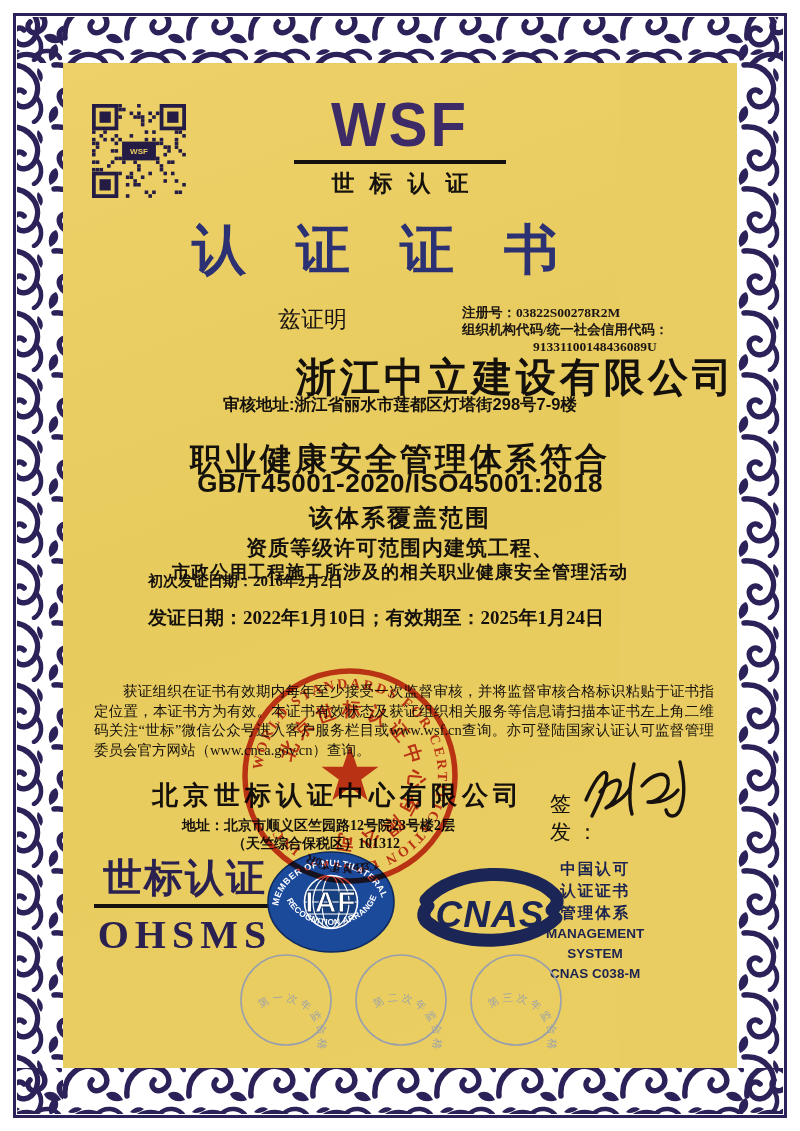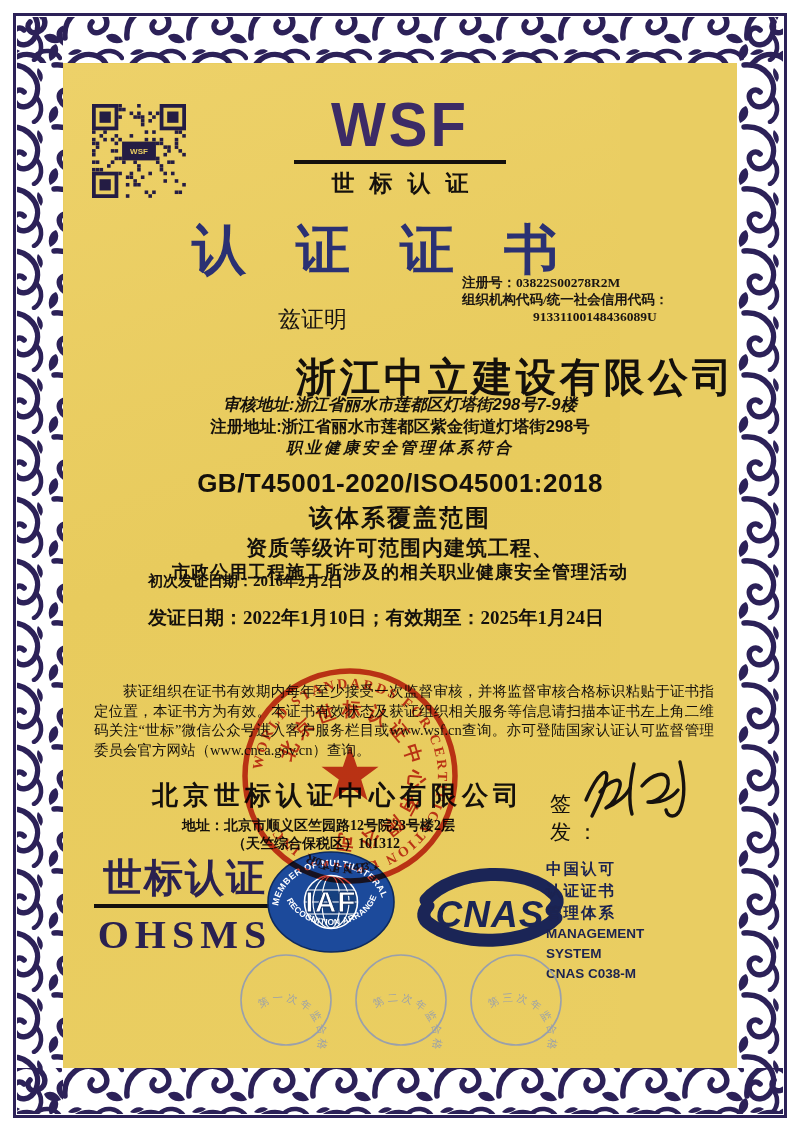--- a/index.html
+++ b/index.html
@@ -13,28 +13,28 @@
   
   .qr{left:28px;top:40px;}
   .wsf-block{left:216px;top:28px;width:240px;text-align:center;}
   .wsf-word{font-size:58px;font-weight:900;letter-spacing:3px;color:#3c2b66;line-height:60px;transform:scaleY(1.08);transform-origin:top;}
   .wsf-rule{height:4px;background:#15110d;width:212px;margin:8px auto 4px auto;}
   .wsf-cn{font-size:23px;font-weight:800;color:#15110d;letter-spacing:15px;padding-left:15px;}
 
   .title{top:150px;font-size:54px;font-weight:800;color:#2b3173;letter-spacing:50px;}
 
   .certify{left:214px;top:240px;font-family:"Liberation Serif",serif;font-size:23px;color:#1a1512;}
-  .regblock{left:398px;top:210px;width:266px;font-family:"Liberation Serif",serif;font-size:13.5px;font-weight:700;color:#1a1512;line-height:17px;}
+  .regblock{left:398px;top:240px;width:266px;font-family:"Liberation Serif",serif;font-size:13.5px;font-weight:700;color:#1a1512;line-height:17px;}
   .regblock .rb3{text-align:center;}
 
   .company{top:286px;font-size:40px;font-weight:800;color:#14100c;letter-spacing:4px;text-align:right;}
-  .addr1{top:330px;font-size:16.5px;font-weight:700;color:#14100c;font-style:italic;}
+  .addr1{top:330px;font-size:16.5px;font-weight:700;color:#14100c;}
   .addr2{top:352px;font-size:16.5px;font-weight:700;color:#14100c;}
 
-  .sys{top:374px;font-family:"Liberation Serif",serif;font-size:16px;font-weight:600;color:#14100c;letter-spacing:3px;font-style:italic;}
+  .sys{top:374px;font-family:"Liberation Serif",serif;font-size:32px;font-weight:600;color:#14100c;letter-spacing:3px;}
   .std{top:404px;font-size:26px;font-weight:800;color:#14100c;letter-spacing:0.5px;}
   .scope-intro{top:438px;font-family:"Liberation Serif",serif;font-size:24px;font-weight:600;color:#14100c;letter-spacing:2px;}
   .scope1{top:470px;font-size:21px;font-weight:800;color:#14100c;letter-spacing:1px;}
   .scope2{top:496px;font-size:18px;font-weight:800;color:#14100c;letter-spacing:1px;}
 
   .date1{left:84px;top:508px;font-family:"Liberation Serif",serif;font-size:15px;font-weight:600;color:#14100c;}
   .date2{left:84px;top:541px;font-family:"Liberation Serif",serif;font-size:19px;font-weight:600;color:#14100c;}
 
   .fineprint{left:30px;top:618px;width:620px;font-family:"Liberation Serif",serif;font-size:14.5px;line-height:19.5px;color:#14100c;text-align:justify;text-indent:2em;}
 
@@ -45,21 +45,21 @@
 
   .sign-label{left:446px;top:726px;font-family:"Liberation Serif",serif;font-size:21px;color:#14100c;letter-spacing:6px;margin-left:40px;}
   .signature{left:512px;top:688px;}
 
   .ohsms{left:30px;top:792px;width:182px;text-align:center;}
   .ohsms-cn{font-size:39px;font-weight:900;color:#2a2150;letter-spacing:2px;line-height:44px;}
   .ohsms-rule{height:3.5px;background:#15110d;margin:4px 0 3px 0;}
   .ohsms-en{font-family:"Liberation Serif",serif;font-size:40px;font-weight:700;color:#2a2150;letter-spacing:6px;}
   .iaf{left:202px;top:786px;}
   .cnas{left:350px;top:800px;}
-  .accr{left:482px;top:794px;color:#1c2350;}
+  .accr{left:482px;top:794px;color:#1c2350;text-align:center;}
   .accr .cnl{font-size:15.5px;font-weight:700;line-height:22px;letter-spacing:2px;}
   .accr .enl{font-size:13.5px;font-weight:700;line-height:20px;}
 
   .stickers{left:168px;top:888px;}
 </style>
 </head>
 <body>
 
 <svg class="frame-svg" width="800" height="1131" viewBox="0 0 800 1131">
   <defs>
@@ -202,21 +202,20 @@
 
   <div class="abs certify">兹证明</div>
   <div class="abs regblock">
     <div>注册号：03822S00278R2M</div>
     <div>组织机构代码/统一社会信用代码：</div>
     <div class="rb3">91331100148436089U</div>
   </div>
 
   <div class="abs center company">浙江中立建设有限公司</div>
   <div class="abs center addr1">审核地址:浙江省丽水市莲都区灯塔街298号7-9楼</div>
-  <div class="abs center addr2">注册地址:浙江省丽水市莲都区紫金街道灯塔街298号</div>
 
   <div class="abs center sys">职业健康安全管理体系符合</div>
   <div class="abs center std">GB/T45001-2020/ISO45001:2018</div>
   <div class="abs center scope-intro">该体系覆盖范围</div>
   <div class="abs center scope1">资质等级许可范围内建筑工程、</div>
   <div class="abs center scope2">市政公用工程施工所涉及的相关职业健康安全管理活动</div>
 
   <div class="abs date1">初次发证日期：2016年2月2日</div>
   <div class="abs date2">发证日期：2022年1月10日；有效期至：2025年1月24日</div>
 

